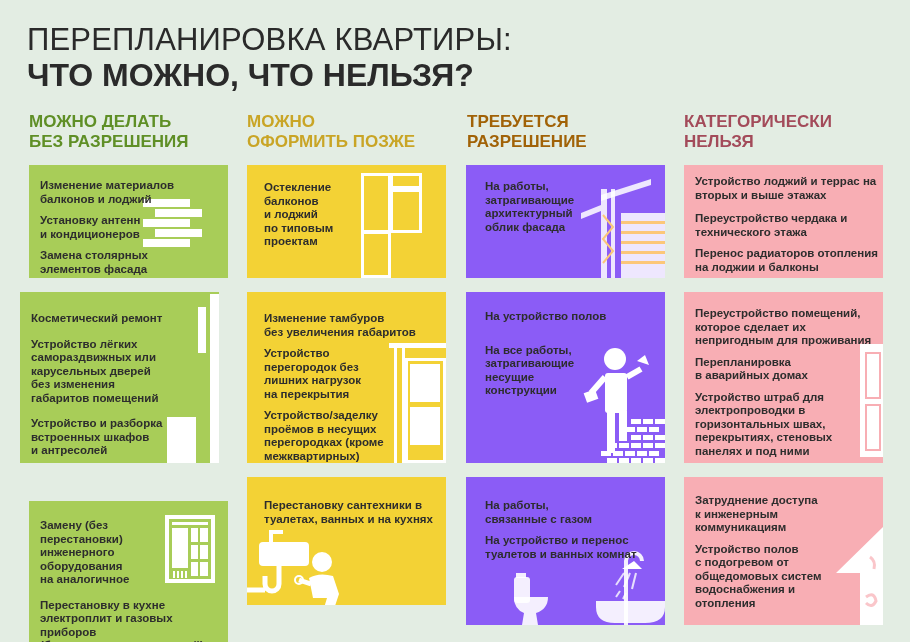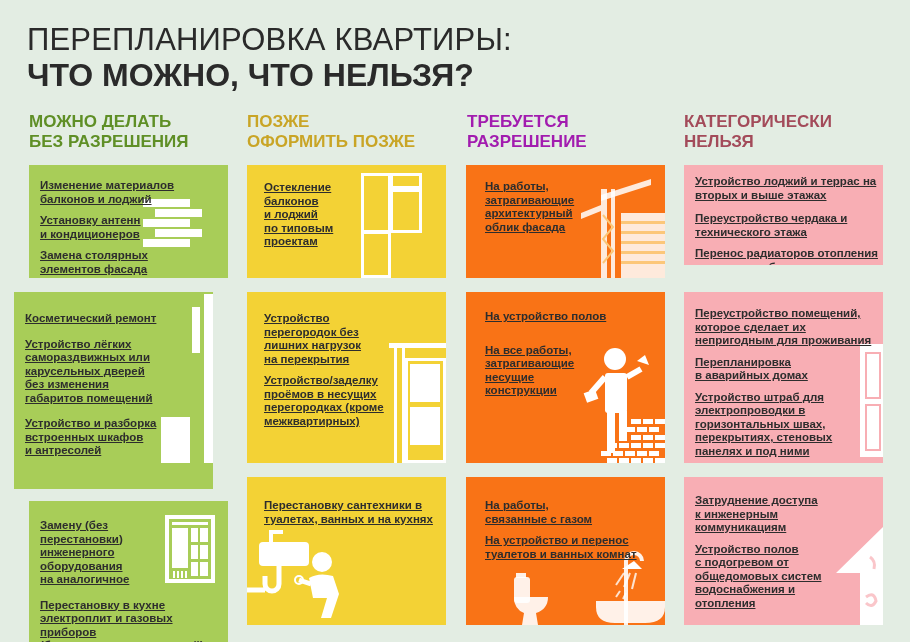--- a/index.html
+++ b/index.html
@@ -3,44 +3,44 @@
 <meta charset="utf-8">
 <style>
   * { box-sizing: border-box; margin: 0; padding: 0; }
   html, body { width: 910px; height: 642px; overflow: hidden; }
   body { background: #e3ede3; font-family: "Liberation Sans", sans-serif; position: relative; }
   .title1 { position: absolute; left: 27px; top: 22px; font-size: 31px; color: #2a2a2a; letter-spacing: 0.2px; }
   .title2 { position: absolute; left: 27px; top: 57px; font-size: 32px; font-weight: bold; color: #2a2a2a; }
   .colhead { position: absolute; top: 112px; font-size: 17px; font-weight: bold; line-height: 20px; }
   .card { position: absolute; overflow: hidden; }
   .card .txt { position: absolute; left: 11px; top: 14px; font-size: 11.5px; font-weight: bold; color: #2d2d2d; line-height: 13.5px; z-index: 2; }
-  .card .txt p { margin-bottom: 8px; white-space: pre-line; text-decoration: underline; }
+  .card .txt p { margin-bottom: 8px; white-space: pre-line; }
   .ill { position: absolute; z-index: 1; }
   .g { background: #a8cd58; }
   .y { background: #f3d235; }
-  .o { background: #f97316; }
+  .o { background: #8b5cf6; }
   .p { background: #f8aeb4; }
   .wb { position: absolute; background: #fff; }
   .wo { position: absolute; border: 3px solid #fff; }
 </style>
 </head>
 <body>
 
 <div class="title1">ПЕРЕПЛАНИРОВКА КВАРТИРЫ:</div>
 <div class="title2">ЧТО МОЖНО, ЧТО НЕЛЬЗЯ?</div>
 
 <div class="colhead" style="left:29px;color:#5f8f26;">
   <div>МОЖНО ДЕЛАТЬ</div>
   <div>БЕЗ РАЗРЕШЕНИЯ</div>
 </div>
 <div class="colhead" style="left:247px;color:#c9a526;">
-  <div>ПОЗЖЕ</div>
+  <div>МОЖНО</div>
   <div>ОФОРМИТЬ ПОЗЖЕ</div>
 </div>
-<div class="colhead" style="left:467px;color:#a21caf;">
+<div class="colhead" style="left:467px;color:#a16207;">
   <div>ТРЕБУЕТСЯ</div>
   <div>РАЗРЕШЕНИЕ</div>
 </div>
 <div class="colhead" style="left:684px;color:#a34b5a;">
   <div>КАТЕГОРИЧЕСКИ</div>
   <div>НЕЛЬЗЯ</div>
 </div>
 
 <div class="card g" style="left:29px;top:165px;width:199px;height:113px;">
   <div class="txt">
@@ -53,21 +53,21 @@
   </div>
   <div class="ill" style="left:0;top:0;width:199px;height:113px;">
     <div class="wb" style="left:114px;top:34px;width:47px;height:8px;"></div>
     <div class="wb" style="left:126px;top:44px;width:47px;height:8px;"></div>
     <div class="wb" style="left:114px;top:54px;width:47px;height:8px;"></div>
     <div class="wb" style="left:126px;top:64px;width:47px;height:8px;"></div>
     <div class="wb" style="left:114px;top:74px;width:47px;height:8px;"></div>
   </div>
 </div>
 
-<div class="card g" style="left:14px;top:292px;width:199px;height:197px;">
+<div class="card g" style="left:20px;top:292px;width:199px;height:171px;">
   <div class="txt" style="top:20px;">
     <p style="margin-bottom:12px;">Косметический ремонт</p>
     <p style="margin-bottom:12px;">Устройство лёгких
 самораздвижных или
 карусельных дверей
 без изменения
 габаритов помещений</p>
     <p>Устройство и разборка
 встроенных шкафов
 и антресолей</p>
@@ -118,40 +118,42 @@
   <div class="ill" style="left:0;top:0;width:199px;height:113px;">
     <div class="wo" style="left:114px;top:8px;width:30px;height:60px;"></div>
     <div class="wo" style="left:114px;top:66px;width:30px;height:47px;"></div>
     <div class="wo" style="left:143px;top:8px;width:32px;height:16px;"></div>
     <div class="wo" style="left:143px;top:24px;width:32px;height:44px;"></div>
   </div>
 </div>
 
 <div class="card y" style="left:247px;top:292px;width:199px;height:171px;">
   <div class="txt" style="left:17px;top:20px;">
+    <p>Изменение тамбуров
+без увеличения габаритов</p>
     <p>Устройство
 перегородок без
 лишних нагрузок
 на перекрытия</p>
     <p>Устройство/заделку
 проёмов в несущих
 перегородках (кроме
 межквартирных)</p>
   </div>
   <div class="ill" style="left:0;top:0;width:199px;height:171px;">
     <div class="wb" style="left:142px;top:51px;width:57px;height:5px;"></div>
     <div class="wb" style="left:147px;top:56px;width:3px;height:115px;"></div>
     <div class="wb" style="left:155px;top:56px;width:3px;height:115px;"></div>
     <div class="wo" style="left:158px;top:66px;width:41px;height:105px;"></div>
     <div class="wb" style="left:163px;top:72px;width:30px;height:38px;"></div>
     <div class="wb" style="left:163px;top:115px;width:30px;height:38px;"></div>
   </div>
 </div>
 
-<div class="card y" style="left:247px;top:477px;width:199px;height:148px;">
+<div class="card y" style="left:247px;top:477px;width:199px;height:128px;">
   <div class="txt" style="left:17px;top:22px;">
     <p>Перестановку сантехники в
 туалетах, ванных и на кухнях</p>
   </div>
   <svg class="ill" style="left:0;top:45px;" width="140" height="103" viewBox="0 0 140 103">
     <rect x="12" y="20" width="50" height="24" rx="4" fill="#fff"></rect>
     <rect x="22" y="8" width="4" height="14" fill="#fff"></rect>
     <rect x="22" y="8" width="14" height="4" fill="#fff"></rect>
     <path d="M32 44 v18 a7 7 0 0 1 -14 0 v-8" stroke="#fff" stroke-width="5" fill="none"></path>
     <path d="M0 68 h18" stroke="#fff" stroke-width="5"></path>
@@ -247,21 +249,21 @@
       <path d="M118 26 l-8 12"></path>
         <path d="M124 26 l-6 14"></path>
         <path d="M130 26 l-4 16"></path>
         <path d="M114 44 l-4 6"></path>
         <path d="M120 46 l-3 6"></path>
     </g>
     <path d="M90 54 h69 v6 q0 16 -20 16 h-30 q-19 0 -19 -16z" fill="#fff" opacity="0.9"></path>
   </svg>
 </div>
 
-<div class="card p" style="left:684px;top:165px;width:199px;height:100px;">
+<div class="card p" style="left:684px;top:165px;width:199px;height:113px;">
   <div class="txt" style="top:10px;">
     <p style="margin-bottom:10px;">Устройство лоджий и террас на
 вторых и выше этажах</p>
     <p>Переустройство чердака и
 технического  этажа</p>
     <p style="margin-bottom:10px;">Перенос радиаторов отопления
 на лоджии и балконы</p>
   </div>
 </div>
 

